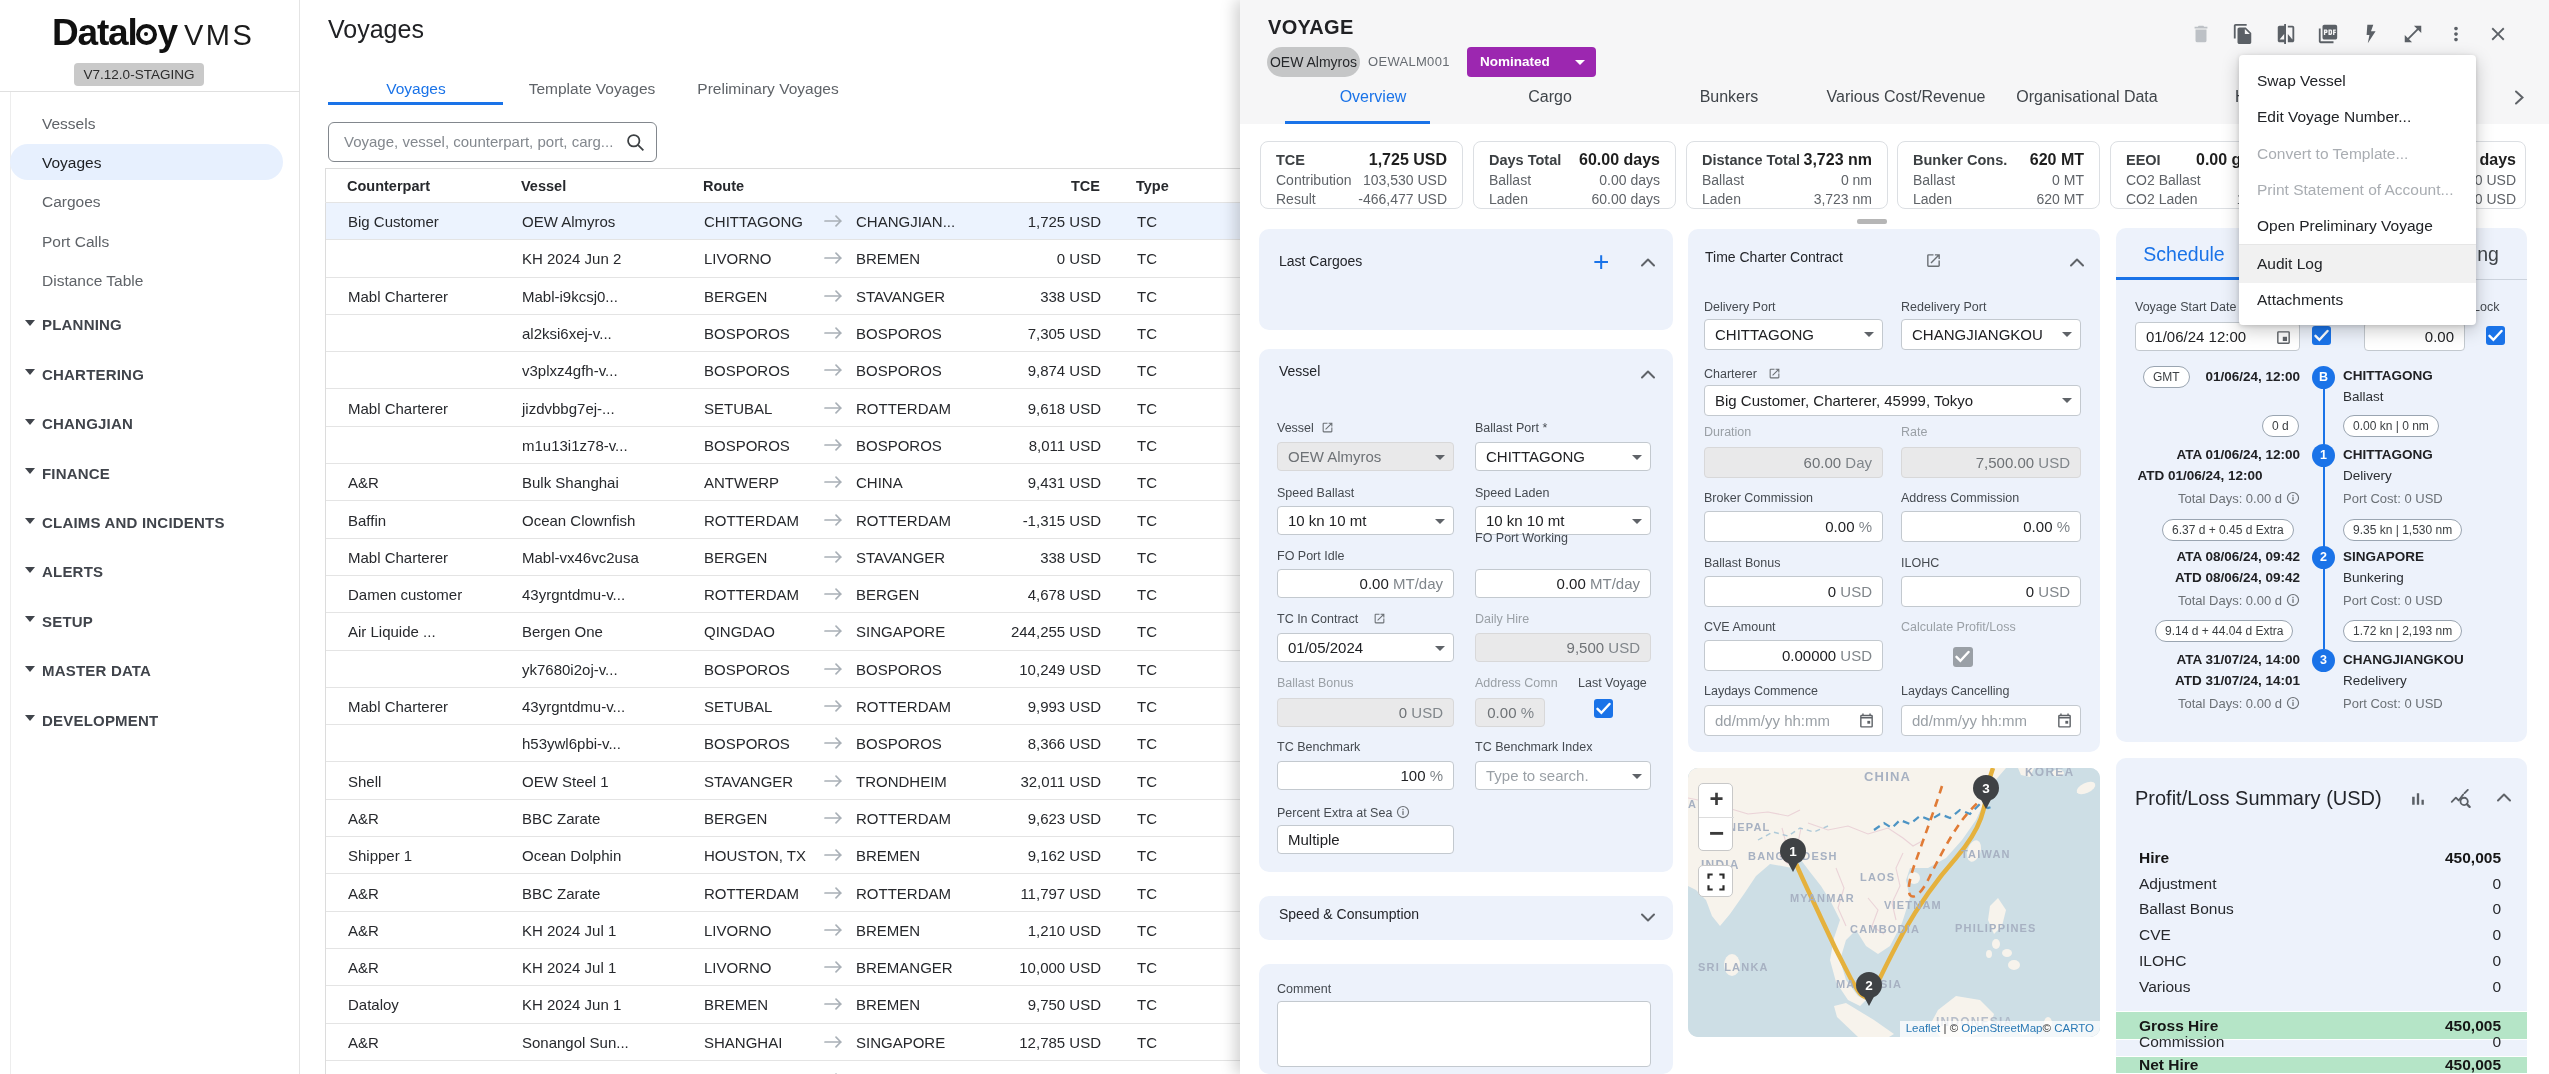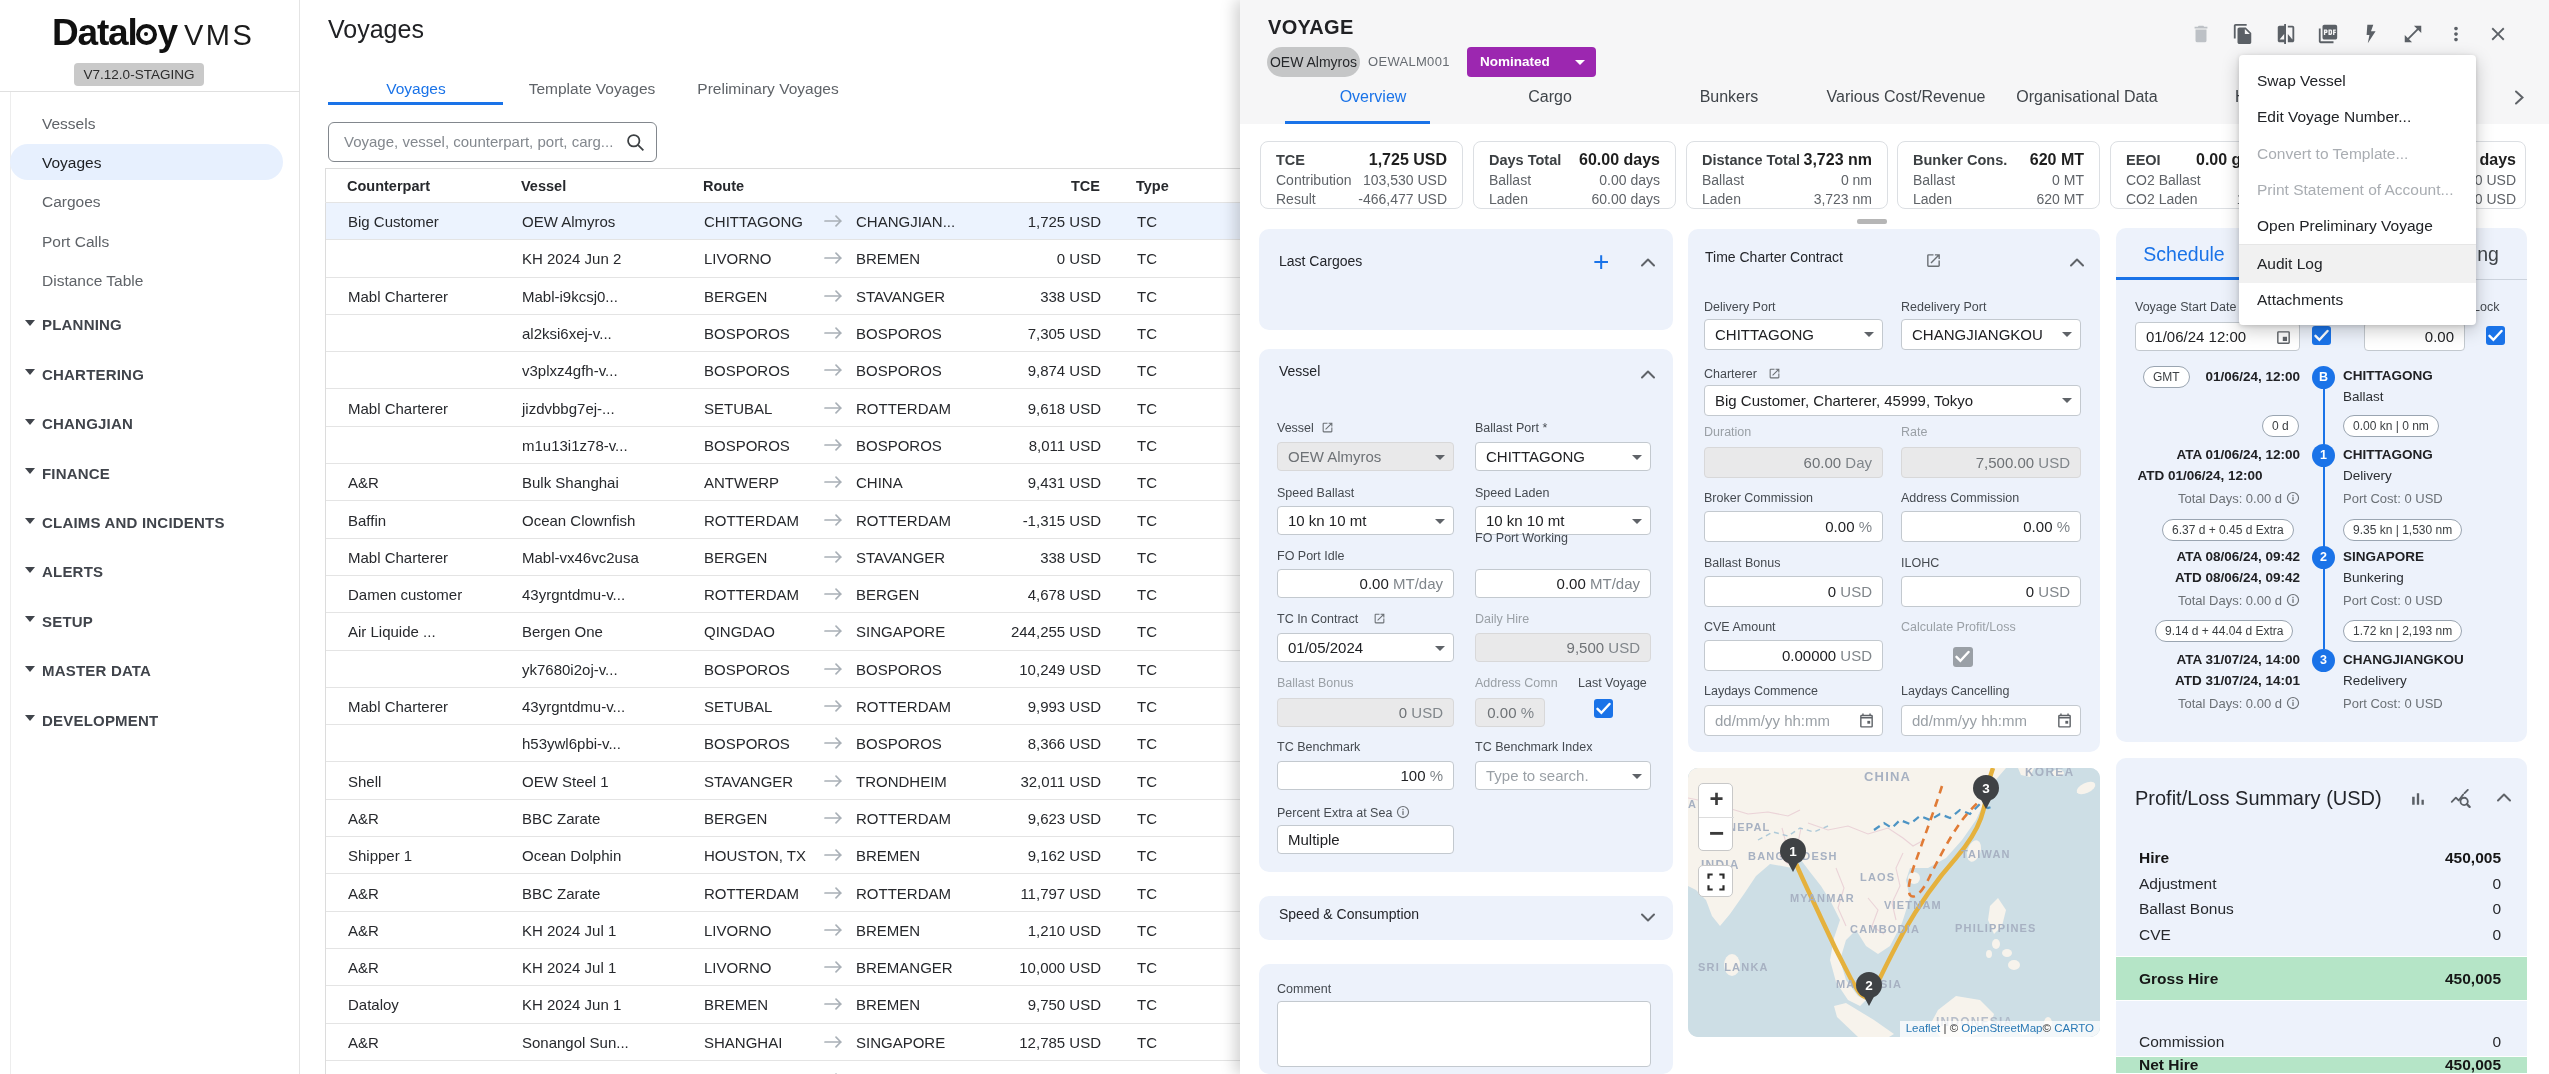--- a/index.html
+++ b/index.html
@@ -748,21 +748,21 @@
         <span class="pl-v">0</span>
       </div>
 <div class="plrow" style="top:948px;height:26px">
         <span class="pl-l">ILOHC</span>
         <span class="pl-v">0</span>
       </div>
 <div class="plrow" style="top:974px;height:26px">
         <span class="pl-l">Various</span>
         <span class="pl-v">0</span>
       </div>
-<div class="plrow b green" style="top:956px;height:45px">
+<div class="plrow b green" style="top:1011px;height:29px">
         <span class="pl-l">Gross Hire</span>
         <span class="pl-v">450,005</span>
       </div>
 <div class="plrow" style="top:1029px;height:26px">
         <span class="pl-l">Commission</span>
         <span class="pl-v">0</span>
       </div>
 <div class="plrow b green" style="top:1056px;height:18px">
         <span class="pl-l">Net Hire</span>
         <span class="pl-v">450,005</span>

